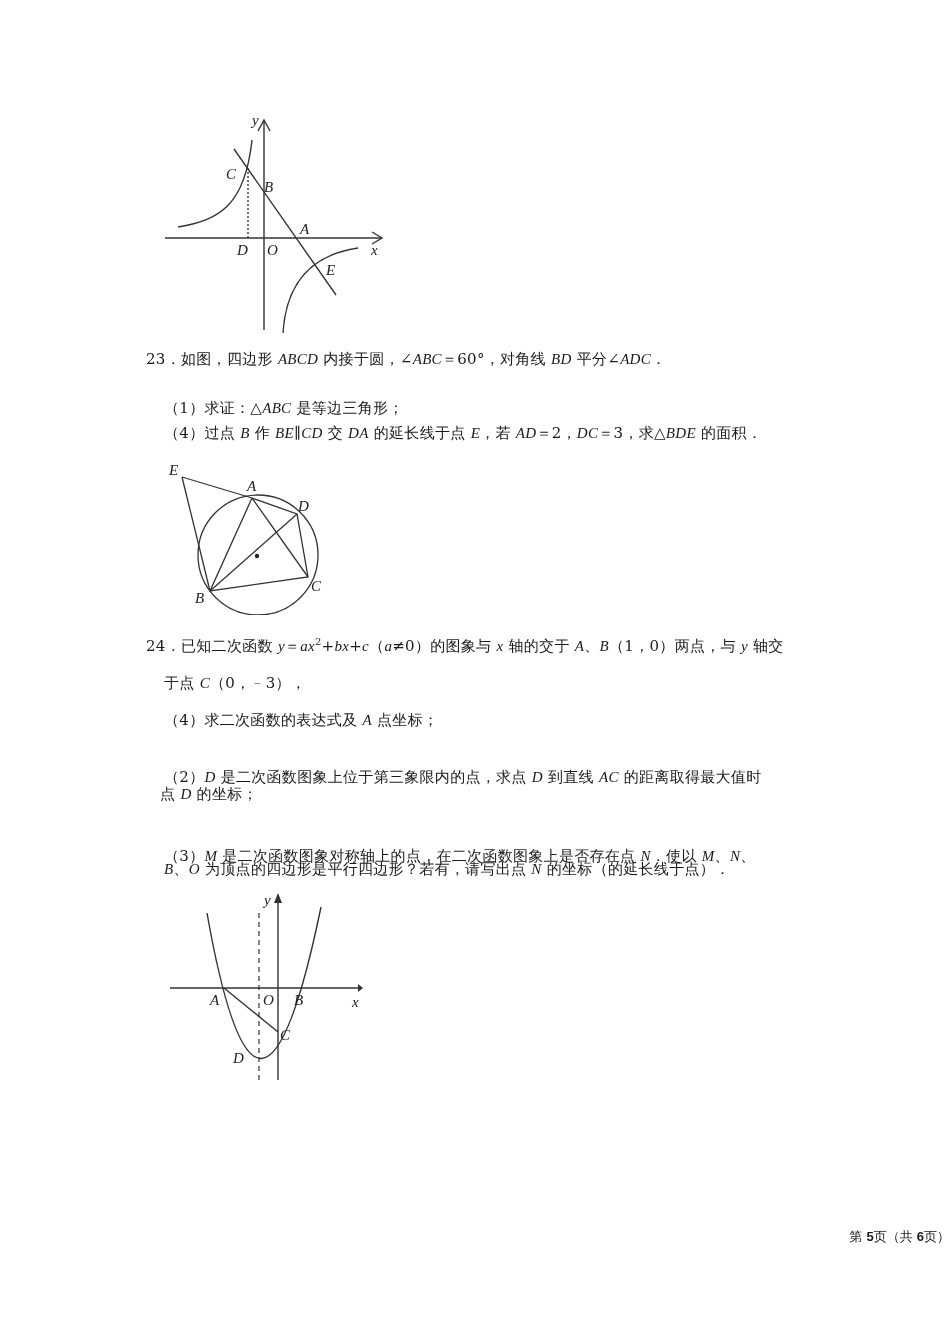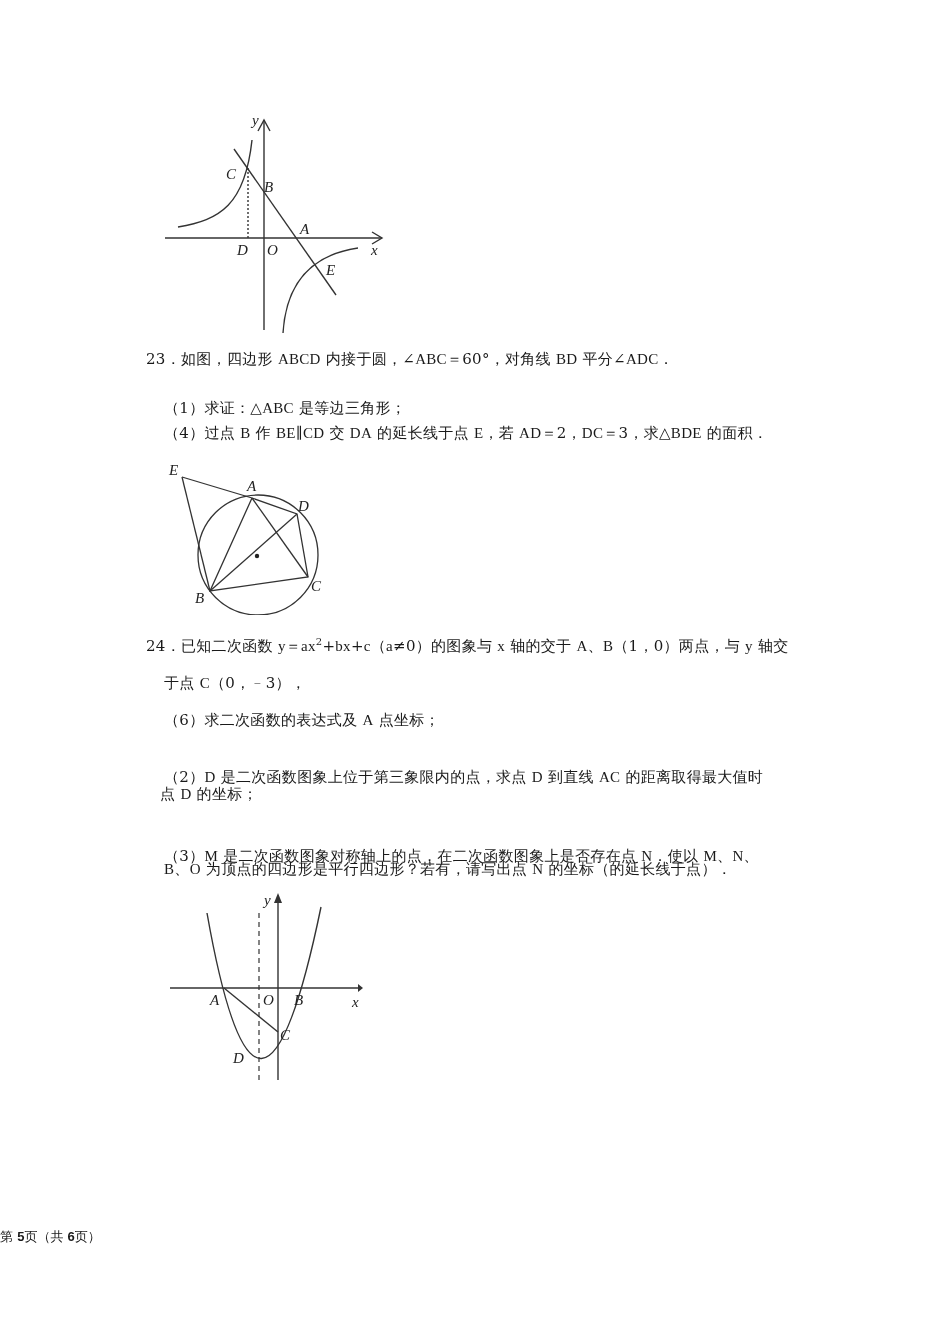--- a/index.html
+++ b/index.html
@@ -1,23 +1,23 @@
 <!DOCTYPE html>
 <html><head>
 <meta charset="utf-8">
 <style>
   html, body { margin: 0; padding: 0; background: #ffffff; }
   body { width: 950px; height: 1344px; position: relative; overflow: hidden;
          font-family: "DejaVu Serif", "Liberation Serif", serif; color: #1a1a1a; }
   .abs { position: absolute; }
   .line { position: absolute; font-size: 15px; line-height: 20px; white-space: nowrap; letter-spacing: 0.3px; }
-  .it { font-family: "Liberation Serif", "DejaVu Serif", serif; }
+  .it { font-style: italic; font-family: "Liberation Serif", "DejaVu Serif", serif; }
   sup { font-size: 10px; vertical-align: 6px; line-height: 0; }
   svg text { font-family: "Liberation Serif", "DejaVu Serif", serif; font-style: italic; font-size: 15px; fill: #222; }
-  .footer { position: absolute; top: 1228px; left: 0; width: 950px; text-align: left; font-size: 13px; }
+  .footer { position: absolute; top: 1228px; left: 0; width: 950px; text-align: right; font-size: 13px; }
   .footer b { font-family: "Liberation Sans", sans-serif; font-weight: bold; }
 </style>
 </head>
 <body>
 
 <svg class="abs" style="left:160px;top:105px" width="230" height="230" viewBox="0 0 230 230">
 
   <line x1="5" y1="133" x2="222" y2="133" stroke="#333" stroke-width="1.4"></line>
   <polyline points="212,127 222,133 212,139" fill="none" stroke="#333" stroke-width="1.4"></polyline>
   <line x1="104" y1="225" x2="104" y2="15" stroke="#333" stroke-width="1.4"></line>
@@ -68,21 +68,21 @@
   <text x="151" y="136">C</text>
 </svg>
 
 <div class="line" style="left:146px;top:636px">
   <span>24．</span><span>已知二次函数 </span><span class="it">y</span><span>＝</span><span class="it">ax</span><sup>2</sup><span>+</span><span class="it">bx</span><span>+</span><span class="it">c</span><span>（</span><span class="it">a</span><span>≠0）的图象与 </span><span class="it">x</span><span> 轴的交于 </span><span class="it">A</span><span>、</span><span class="it">B</span><span>（1，0）两点，与 </span><span class="it">y</span><span> 轴交</span>
 </div>
 <div class="line" style="left:164px;top:673px">
   <span>于点 </span><span class="it">C</span><span>（0，﹣3），</span>
 </div>
 <div class="line" style="left:164px;top:710px">
-  <span>（6）求二次函数的表达式及 </span><span class="it">A</span><span> 点坐标；</span>
+  <span>（4）求二次函数的表达式及 </span><span class="it">A</span><span> 点坐标；</span>
 </div>
 <div class="line" style="left:164px;top:767px">
   <span>（2）</span><span class="it">D</span><span> 是二次函数图象上位于第三象限内的点，求点 </span><span class="it">D</span><span> 到直线 </span><span class="it">AC</span><span> 的距离取得最大值时</span>
 </div>
 <div class="line" style="left:160px;top:784px">
   <span>点 </span><span class="it">D</span><span> 的坐标；</span>
 </div>
 <div class="line" style="left:164px;top:846px">
   <span>（3）</span><span class="it">M</span><span> 是二次函数图象对称轴上的点，在二次函数图象上是否存在点 </span><span class="it">N</span><span>．使以 </span><span class="it">M</span><span>、</span><span class="it">N</span><span>、</span>
 </div>

